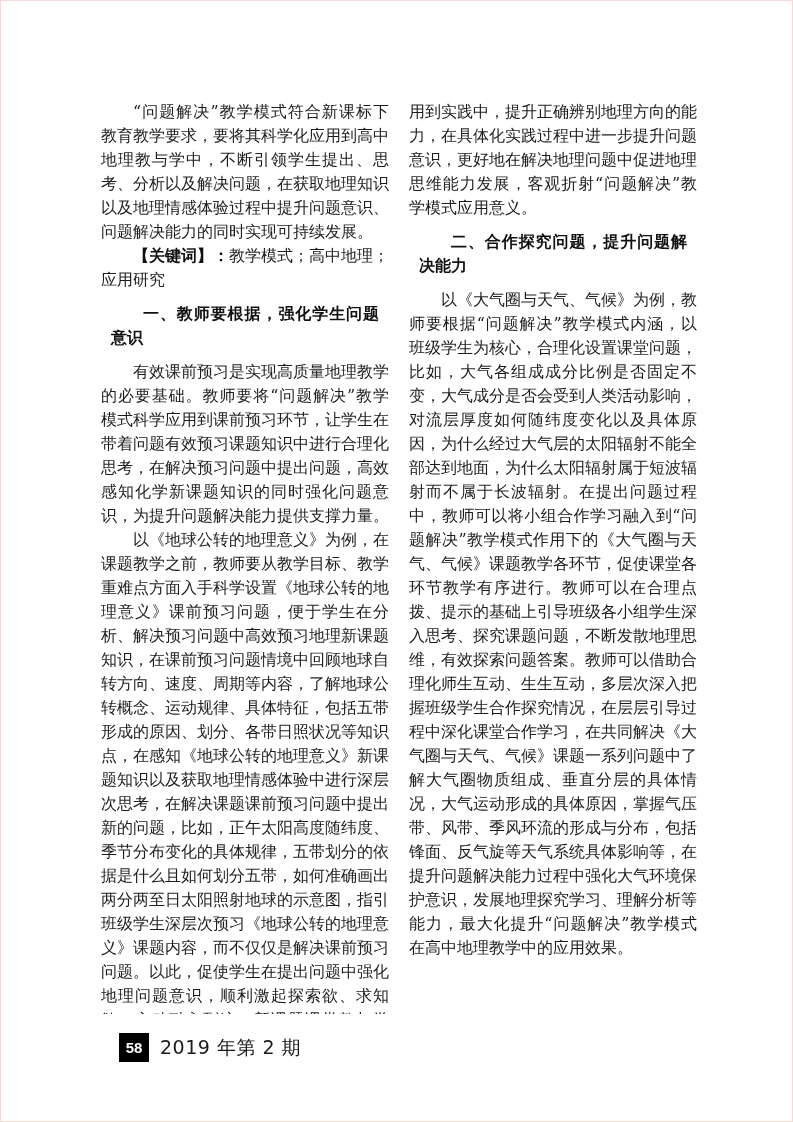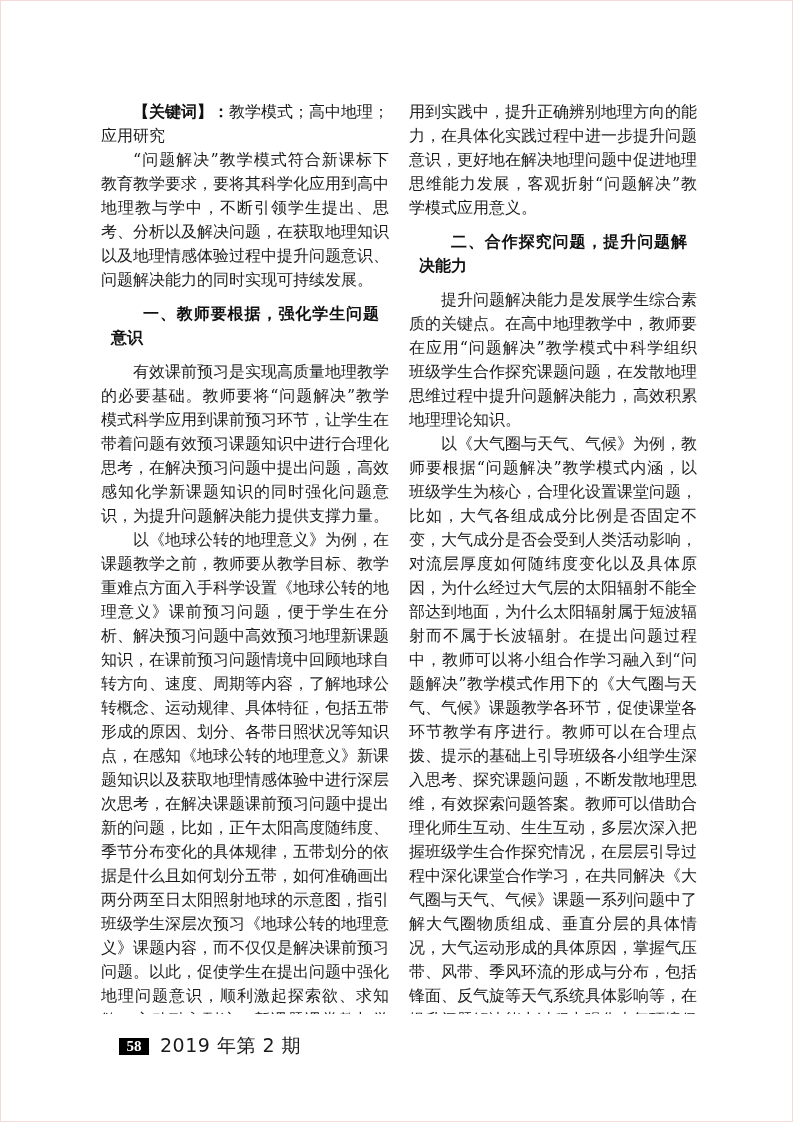--- a/index.html
+++ b/index.html
@@ -62,53 +62,52 @@
     top: 1032px;
     display: flex;
     align-items: center;
     gap: 11px;
   }
   .pagenum-badge {
     display: inline-flex;
     align-items: center;
     justify-content: center;
     width: 30px;
-    height: 17px;
+    height: 29px;
     background: #000000;
     color: #ffffff;
     font-size: 15px;
     font-weight: bold;
-    font-family: Liberation Serif, serif;
+    font-family: Liberation Sans, sans-serif;
   }
   .issue-label {
     font-size: 19px;
     color: #1a1a1a;
     font-family: "DejaVu Sans", sans-serif;
     letter-spacing: 0.5px;
   }
 </style>
 </head>
 <body>
 
 <div class="page">
 
   <main class="content">
 
     <section class="col">
+      <p>“问题解决”教学模式符合新课标下教育教学要求，要将其科学化应用到高中地理教与学中，不断引领学生提出、思考、分析以及解决问题，在获取地理知识以及地理情感体验过程中提升问题意识、问题解决能力的同时实现可持续发展。</p>
       <p><span class="kw-label">【关键词】：</span><span>教学模式；高中地理；应用研究</span></p>
-      <p>“问题解决”教学模式符合新课标下教育教学要求，要将其科学化应用到高中地理教与学中，不断引领学生提出、思考、分析以及解决问题，在获取地理知识以及地理情感体验过程中提升问题意识、问题解决能力的同时实现可持续发展。</p>
       <h3 class="sec-heading">一、教师要根据，强化学生问题意识</h3>
       <p>有效课前预习是实现高质量地理教学的必要基础。教师要将“问题解决”教学模式科学应用到课前预习环节，让学生在带着问题有效预习课题知识中进行合理化思考，在解决预习问题中提出问题，高效感知化学新课题知识的同时强化问题意识，为提升问题解决能力提供支撑力量。</p>
       <p>以《地球公转的地理意义》为例，在课题教学之前，教师要从教学目标、教学重难点方面入手科学设置《地球公转的地理意义》课前预习问题，便于学生在分析、解决预习问题中高效预习地理新课题知识，在课前预习问题情境中回顾地球自转方向、速度、周期等内容，了解地球公转概念、运动规律、具体特征，包括五带形成的原因、划分、各带日照状况等知识点，在感知《地球公转的地理意义》新课题知识以及获取地理情感体验中进行深层次思考，在解决课题课前预习问题中提出新的问题，比如，正午太阳高度随纬度、季节分布变化的具体规律，五带划分的依据是什么且如何划分五带，如何准确画出两分两至日太阳照射地球的示意图，指引班级学生深层次预习《地球公转的地理意义》课题内容，而不仅仅是解决课前预习问题。以此，促使学生在提出问题中强化地理问题意识，顺利激起探索欲、求知欲，主动融入到这一新课题课堂教与学中，在解决课前提出的问题中科学掌握地理知识，更好地将地球自转、地球公转等知识应</p>
     </section>
 
     <section class="col">
       <p class="cont">用到实践中，提升正确辨别地理方向的能力，在具体化实践过程中进一步提升问题意识，更好地在解决地理问题中促进地理思维能力发展，客观折射“问题解决”教学模式应用意义。</p>
       <h3 class="sec-heading">二、合作探究问题，提升问题解决能力</h3>
-      <p>提升问题解决能力是发展学生综合素质的关键点。在高中地理教学中，教师要在应用“问题解决”教学模式中科学组织班级学生合作探究课题问题，在发散地理思维过程中提升问题解决能力，高效积累地理理论知识。</p>
       <p>以《大气圈与天气、气候》为例，教师要根据“问题解决”教学模式内涵，以班级学生为核心，合理化设置课堂问题，比如，大气各组成成分比例是否固定不变，大气成分是否会受到人类活动影响，对流层厚度如何随纬度变化以及具体原因，为什么经过大气层的太阳辐射不能全部达到地面，为什么太阳辐射属于短波辐射而不属于长波辐射。在提出问题过程中，教师可以将小组合作学习融入到“问题解决”教学模式作用下的《大气圈与天气、气候》课题教学各环节，促使课堂各环节教学有序进行。教师可以在合理点拨、提示的基础上引导班级各小组学生深入思考、探究课题问题，不断发散地理思维，有效探索问题答案。教师可以借助合理化师生互动、生生互动，多层次深入把握班级学生合作探究情况，在层层引导过程中深化课堂合作学习，在共同解决《大气圈与天气、气候》课题一系列问题中了解大气圈物质组成、垂直分层的具体情况，大气运动形成的具体原因，掌握气压带、风带、季风环流的形成与分布，包括锋面、反气旋等天气系统具体影响等，在提升问题解决能力过程中强化大气环境保护意识，发展地理探究学习、理解分析等能力，最大化提升“问题解决”教学模式在高中地理教学中的应用效果。</p>
     </section>
 
   </main>
 
   <footer class="footer">
     <span class="pagenum-badge">58</span>
     <span class="issue-label">2019 年第 2 期</span>
   </footer>
 

